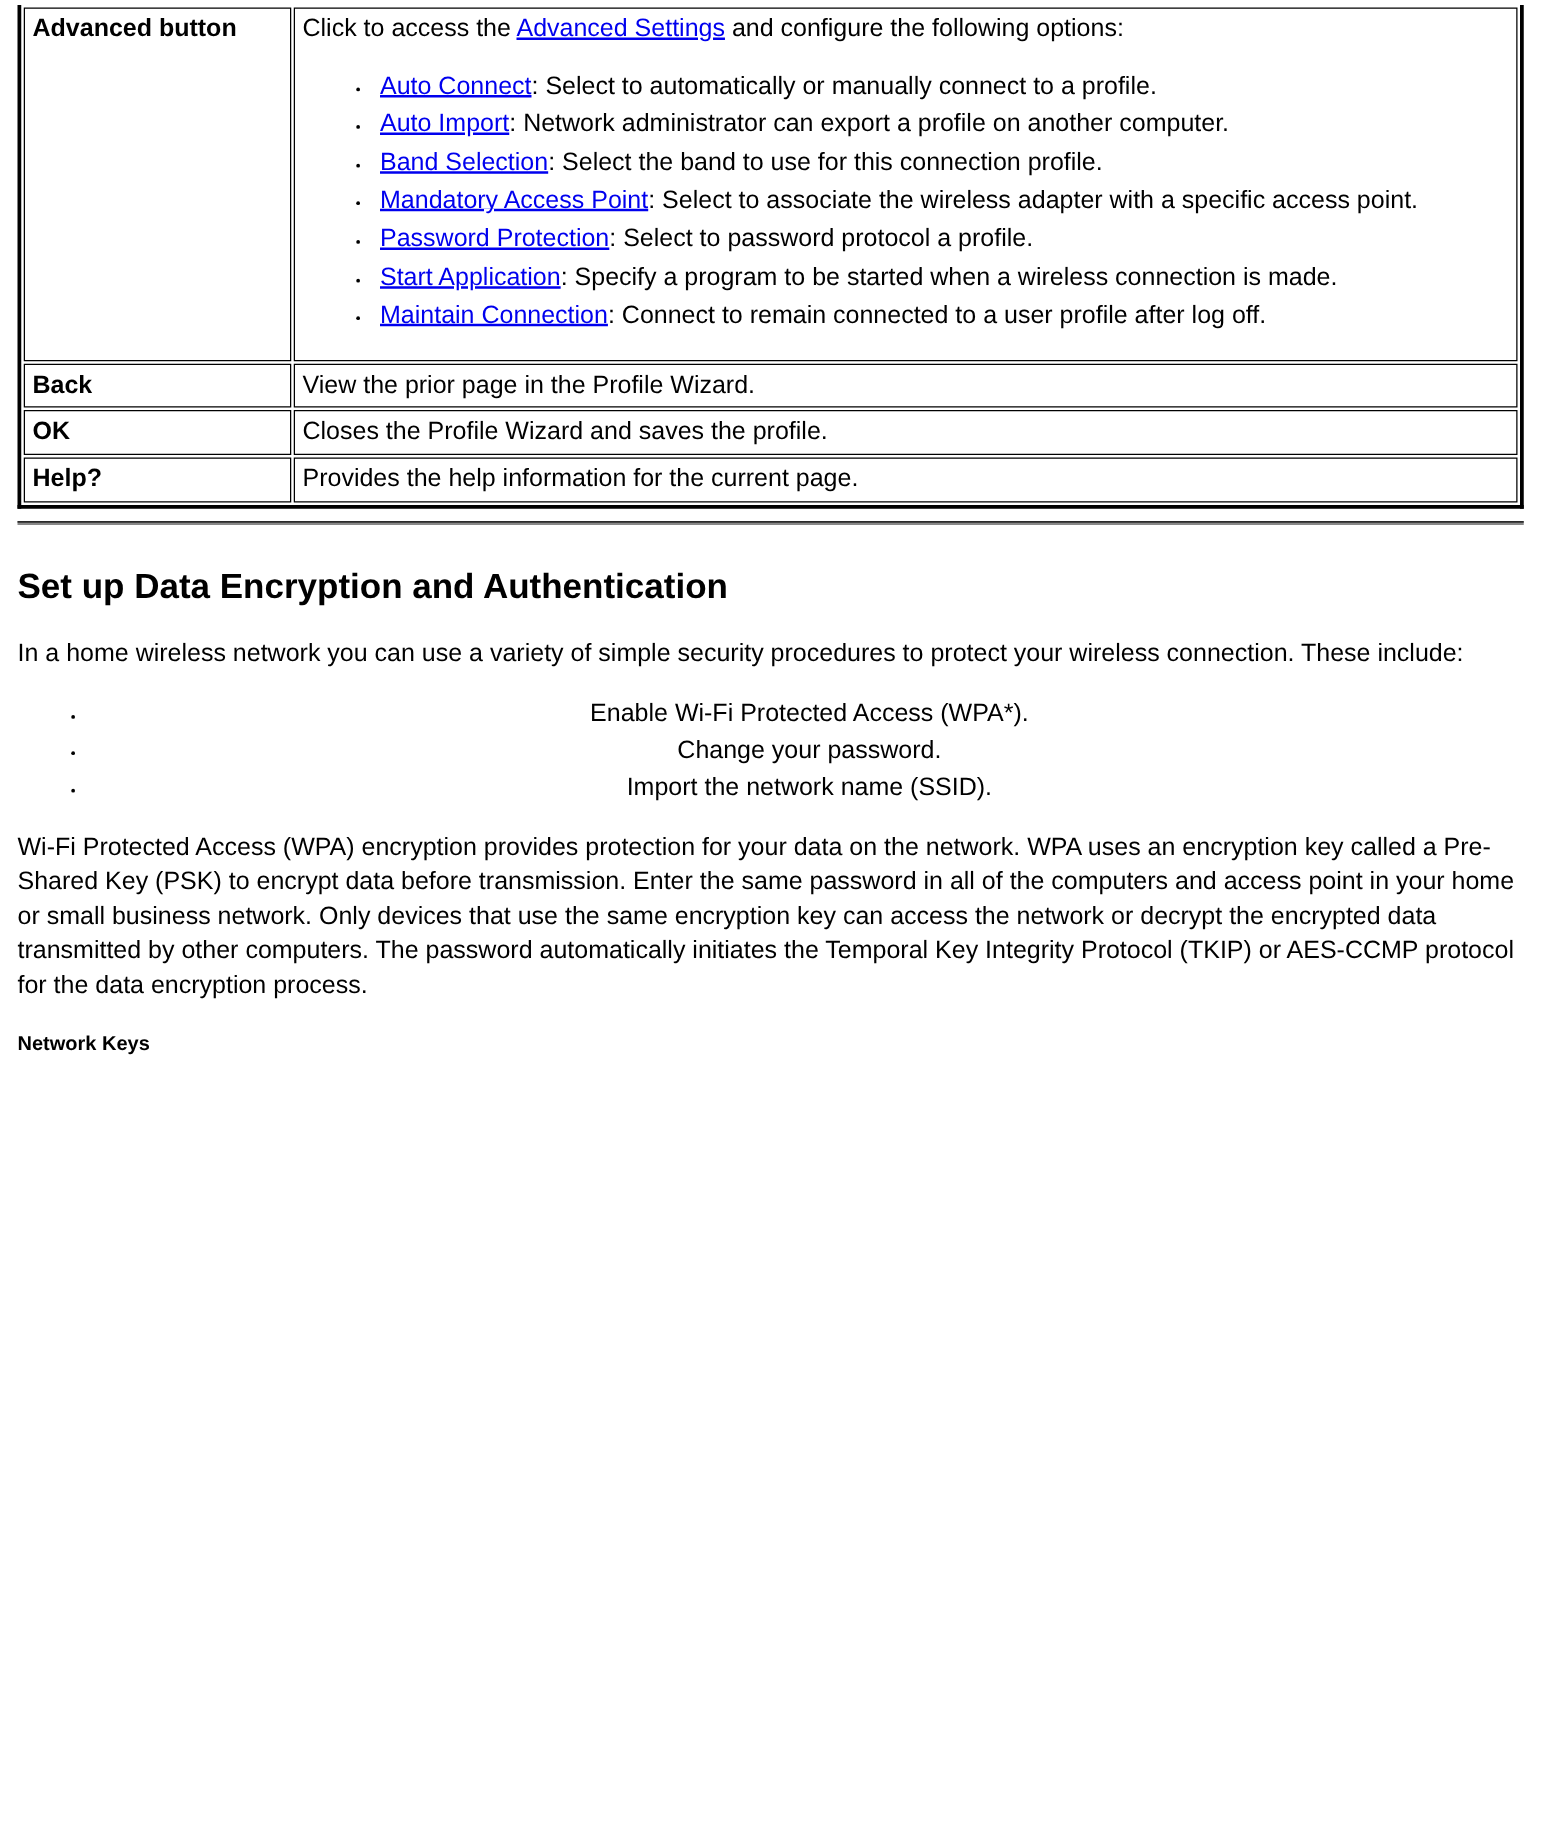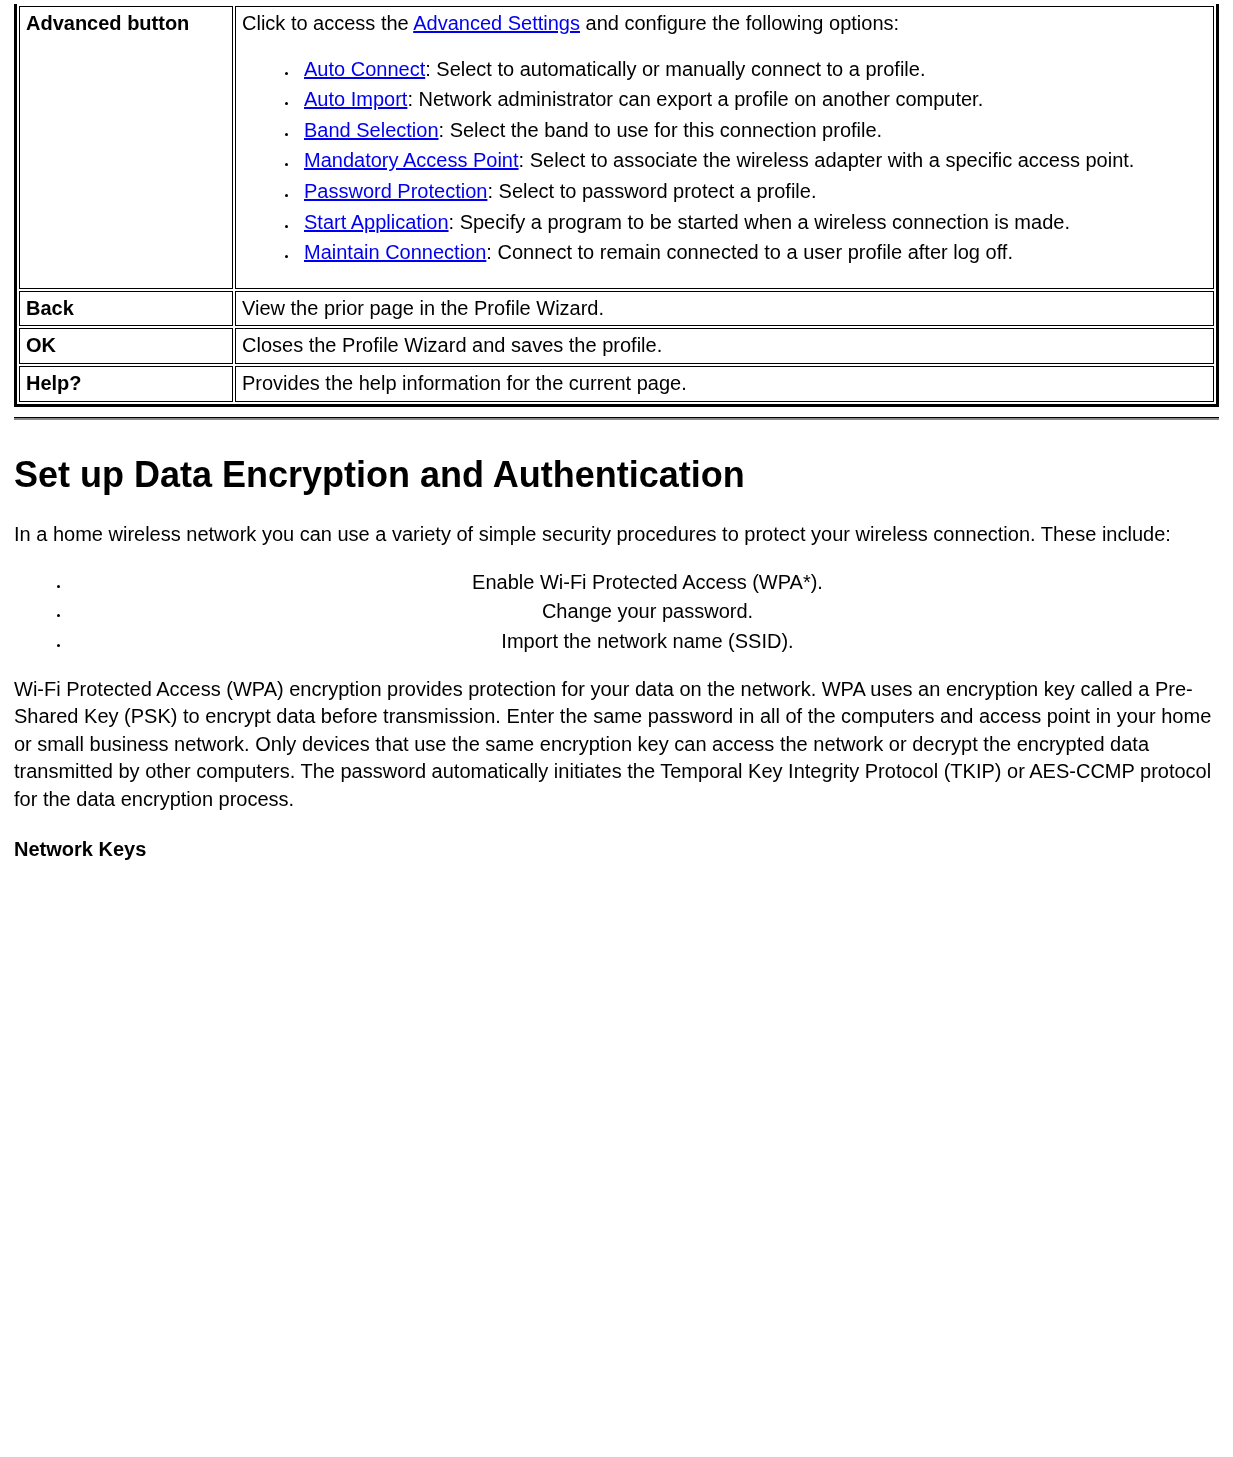--- a/index.html
+++ b/index.html
@@ -47,26 +47,26 @@
     font-size: 0.55em;
   }
   hr.sep {
     height: 2px;
     background: #888;
     border: none;
     border-top: 1px solid #000;
     margin: 10px 0 24px 0;
   }
   h2.section {
-    font-size: 36px;
+    font-size: 28px;
     font-weight: bold;
     margin: 30px 0 22px 0;
   }
   h3.subsection {
-    font-size: 20px;
+    font-size: 16px;
     font-weight: bold;
     margin: 22px 0 10px 0;
   }
   p.body {
     margin: 20px 0;
   }
   ul.simple {
     list-style-type: disc;
     padding-left: 56px;
     margin: 8px 0;
@@ -87,21 +87,21 @@
   <tbody>
       <tr>
     <td class="label">Advanced button</td>
     <td>
       <span>Click to access the </span><a href="#" class="doc-link">Advanced Settings</a><span> and configure the following options:</span>
       <ul class="options">
         <li><a href="#" class="doc-link">Auto Connect</a><span>: Select to automatically or manually connect to a profile.</span></li>
         <li><a href="#" class="doc-link">Auto Import</a><span>: Network administrator can export a profile on another computer.</span></li>
         <li><a href="#" class="doc-link">Band Selection</a><span>: Select the band to use for this connection profile.</span></li>
         <li><a href="#" class="doc-link">Mandatory Access Point</a><span>: Select to associate the wireless adapter with a specific access point.</span></li>
-        <li><a href="#" class="doc-link">Password Protection</a><span>: Select to password protect a profile.</span></li>
+        <li><a href="#" class="doc-link">Password Protection</a><span>: Select to password protocol a profile.</span></li>
         <li><a href="#" class="doc-link">Start Application</a><span>: Specify a program to be started when a wireless connection is made.</span></li>
         <li><a href="#" class="doc-link">Maintain Connection</a><span>: Connect to remain connected to a user profile after log off.</span></li>
       </ul>
     </td>
   </tr>
   <tr>
     <td class="label">Back</td>
     <td>View the prior page in the Profile Wizard.</td>
   </tr>
   <tr>

